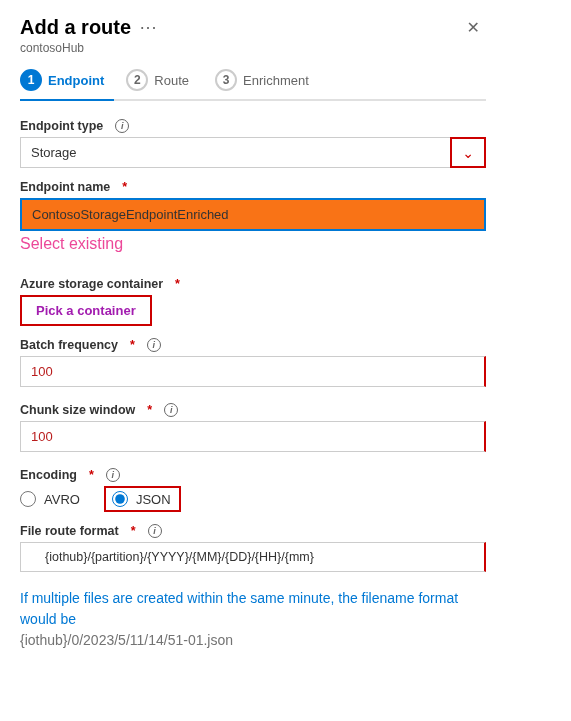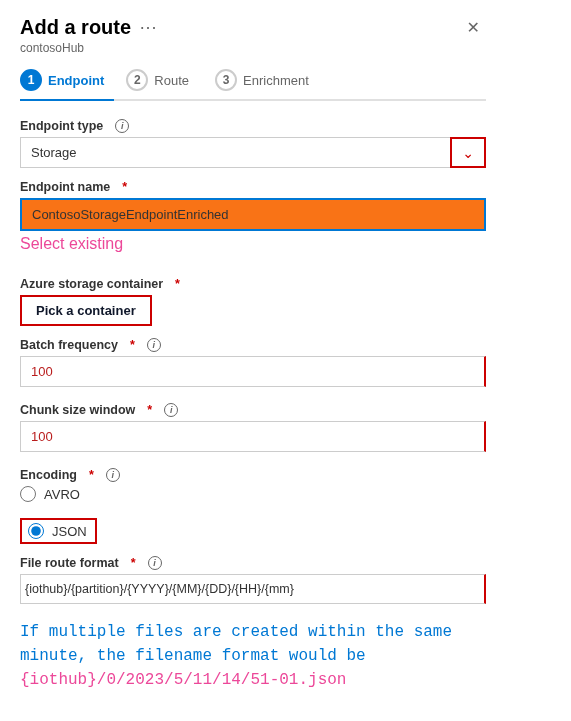--- a/index.html
+++ b/index.html
@@ -208,65 +208,64 @@
       cursor: pointer;
       display: inline-block;
       margin-bottom: 12px;
     }
     .field-group {
       margin-bottom: 12px;
     }
     .container-btn {
       border: 2px solid #c00;
       background: #fff;
-      color: #0f172a;
+      color: #a21caf;
       font-size: 13px;
       font-weight: 600;
       padding: 6px 14px;
       cursor: pointer;
       display: inline-flex;
       align-items: center;
       gap: 6px;
     }
     .radio-group {
       display: flex;
-      flex-direction: column;
-      gap: 16px;
+      flex-direction: row;
+      gap: 24px;
       margin-top: 4px;
     }
     .radio-item {
       display: flex;
       align-items: center;
       gap: 8px;
       font-size: 13px;
       cursor: pointer;
     }
     .radio-input {
       width: 16px;
       height: 16px;
       accent-color: #0078d4;
       cursor: pointer;
     }
     .file-format-input {
       width: 100%;
       border: 1px solid #ccc;
       border-right: 2px solid #c00;
-      padding: 7px 4px;
+      padding: 7px 24px;
       font-size: 12.5px;
       color: #333;
       background: #fff;
       outline: none;
       margin-bottom: 4px;
     }
     .hint-text {
-      font-size: 16px;
+      font-size: 14px;
       color: #333;
       margin-top: 5px;
       line-height: 1.5;
-      font-family: Liberation Mono, monospace;
     }
     .hint-text span {
       color: #0078d4;
     }
     .batch-input-wrapper {
       position: relative;
     }
     .batch-input-wrapper input {
       border-right: 2px solid #c00;
     }
@@ -384,15 +383,15 @@
       <span>File route format</span>
       <span class="required">*</span>
       <span class="info-icon">i</span>
     </div>
     <input class="file-format-input" type="text" value="{iothub}/{partition}/{YYYY}/{MM}/{DD}/{HH}/{mm}" style="">
   </div>
 
   <div class="hint-text">
     <span>If multiple files are created within the same minute, the filename format would be</span>
     <br>
-    <span style="color:#ec4899;">{iothub}/0/2023/5/11/14/51-01.json</span>
+    <span style="color:#737373;">{iothub}/0/2023/5/11/14/51-01.json</span>
   </div>
 </div>
 
 </body></html>

